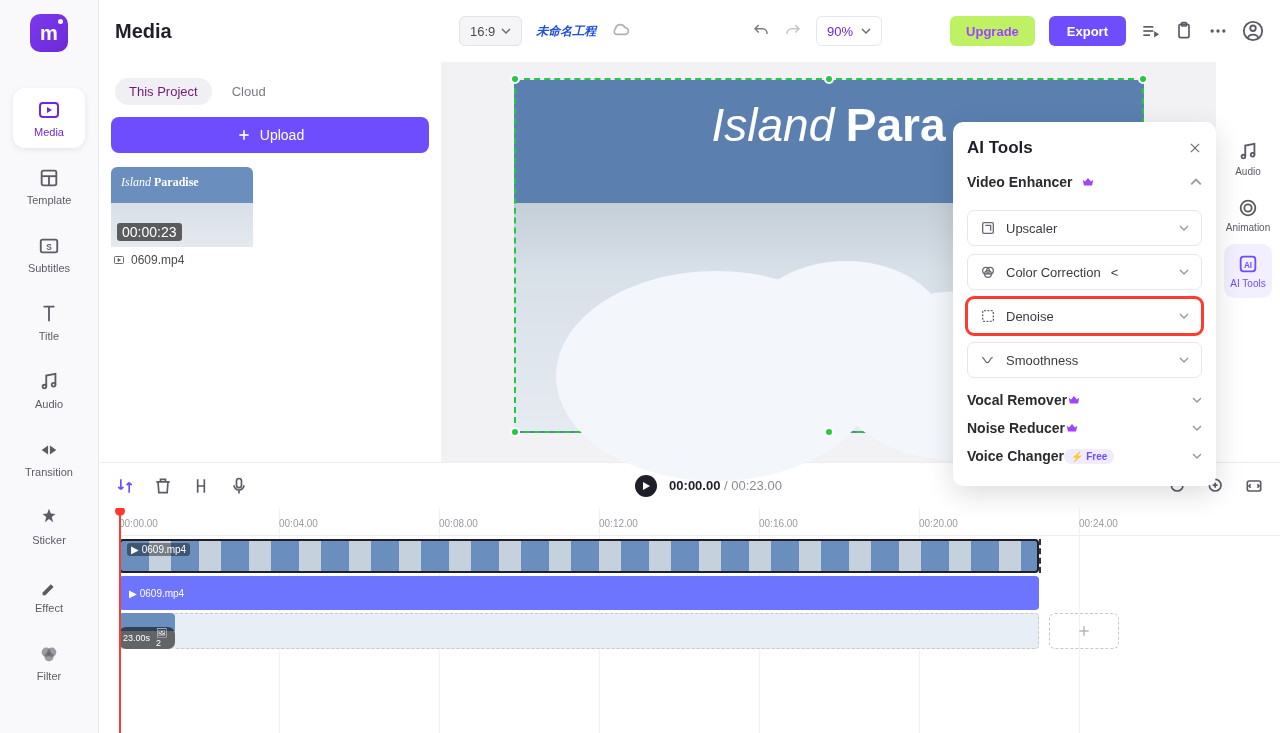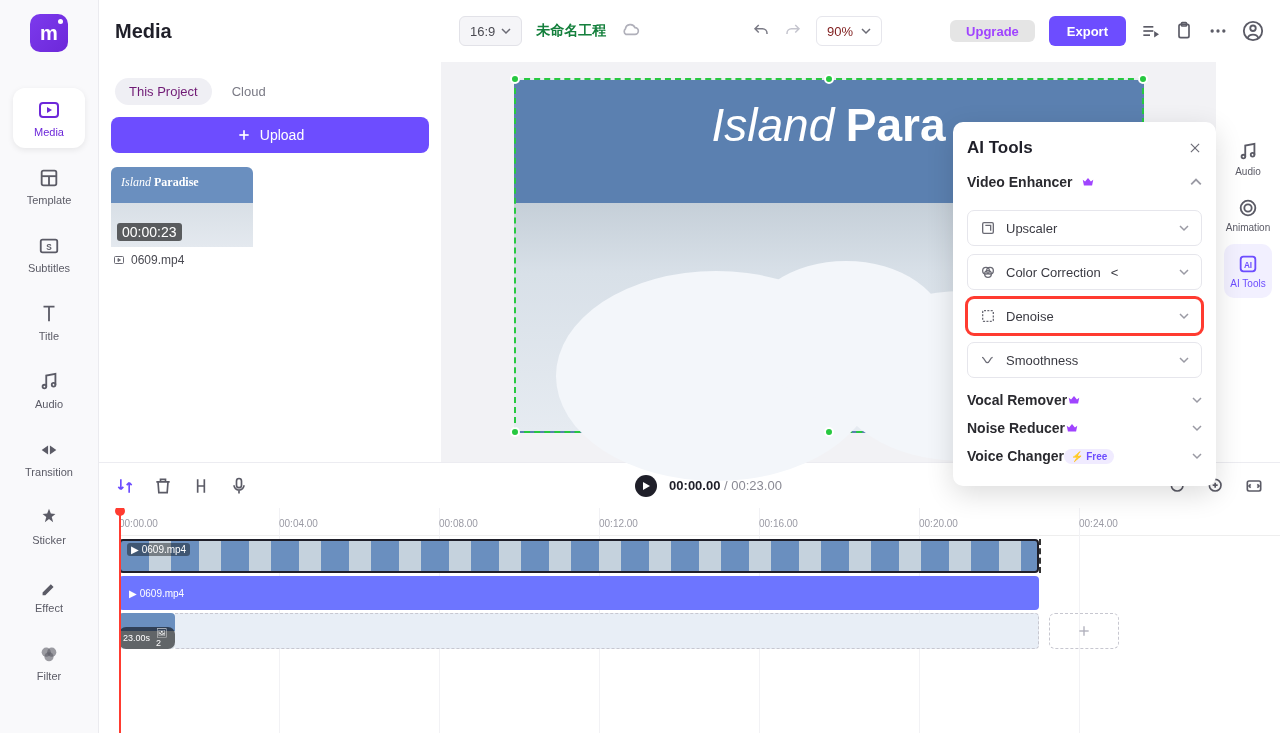--- a/index.html
+++ b/index.html
@@ -10,25 +10,25 @@
 .rail-item { width: 72px; display:flex; flex-direction:column; align-items:center; gap:4px; padding:10px 0; border-radius:12px; cursor:pointer; margin-bottom:8px;}
 .rail-item.active { background:#fff; box-shadow:0 2px 6px rgba(0,0,0,0.08);}
 .rail-item .rail-icon { width:24px; height:24px; display:flex; align-items:center; justify-content:center; color:#5b5b66;}
 .rail-item.active .rail-icon { color:#6d28d9;}
 .rail-item .rail-label { font-size:11px; color:#5b5b66;}
 .rail-item.active .rail-label { color:#6d28d9;}
 .main { flex:1; display:flex; flex-direction:column; position:relative;}
 .header { height:62px; display:flex; align-items:center; padding:0 16px; gap:14px;}
 .page-title { font-size:20px; font-weight:600; color:#1f1f29; flex:0 0 330px;}
 .ratio-select { height:30px; padding:0 10px; border:1px solid #e2e2e8; border-radius:6px; background:#f5f5f8; display:flex; align-items:center; gap:6px; font-size:13px; color:#4a4a52; cursor:pointer;}
-.proj-name { font-size:14px; font-weight:600; color:#15803d;}
+.proj-name { font-size:12px; font-weight:600; color:#1d4ed8;font-style:italic;}
 .cloud-icon, .hdr-icon { color:#b0b0ba; cursor:pointer;}
 .hdr-spacer { flex:1;}
-.zoom-select { height:30px; padding:0 10px; border:1px solid #e6e6ec; border-radius:6px; display:flex; align-items:center; gap:8px; font-size:13px; color:#7f1d1d; cursor:pointer;}
-.btn-upgrade { height:22px; padding:0 16px; border-radius:6px; background:#e5e5e5; color:#a044ff; font-size:13px; font-weight:600; display:flex; align-items:center; cursor:pointer;}
+.zoom-select { height:30px; padding:0 10px; border:1px solid #e6e6ec; border-radius:6px; display:flex; align-items:center; gap:8px; font-size:13px; color:#6d28d9; cursor:pointer;}
+.btn-upgrade { height:30px; padding:0 16px; border-radius:6px; background:#bef264; color:#a044ff; font-size:13px; font-weight:600; display:flex; align-items:center; cursor:pointer;}
 .btn-export { height:30px; padding:0 18px; border-radius:6px; background:#6d4dff; color:#fff; font-size:13px; font-weight:600; display:flex; align-items:center; cursor:pointer;}
 .body-row { flex:1; display:flex; min-height:0;}
 .media-panel { width:342px; padding:0 12px; display:flex; flex-direction:column;}
 .tabs-row { display:flex; align-items:center; gap:6px; padding:16px 4px 12px;}
 .tab-pill { padding:6px 14px; border-radius:16px; font-size:13px; color:#7a7a85; cursor:pointer;}
 .tab-pill.active { background:#efeff4; color:#701a75; font-weight:500;}
 .btn-upload { height:36px; border-radius:8px; background:#6d4dff; color:#fff; display:flex; align-items:center; justify-content:center; gap:8px; font-size:14px; font-weight:500; cursor:pointer; margin-bottom:14px;}
 .media-thumb { width:142px; border-radius:6px; overflow:hidden; position:relative; cursor:pointer;}
 .thumb-img { height:80px; background:linear-gradient(#6a8fbf 0%, #6a8fbf 45%, #d8dfe6 45%, #e4e9ef 100%); position:relative; display:flex; align-items:flex-start; padding:8px 10px;}
 .thumb-title-1 { color:#fff; font-style:italic; font-family:Georgia,serif; font-size:12px; font-weight:400;}

